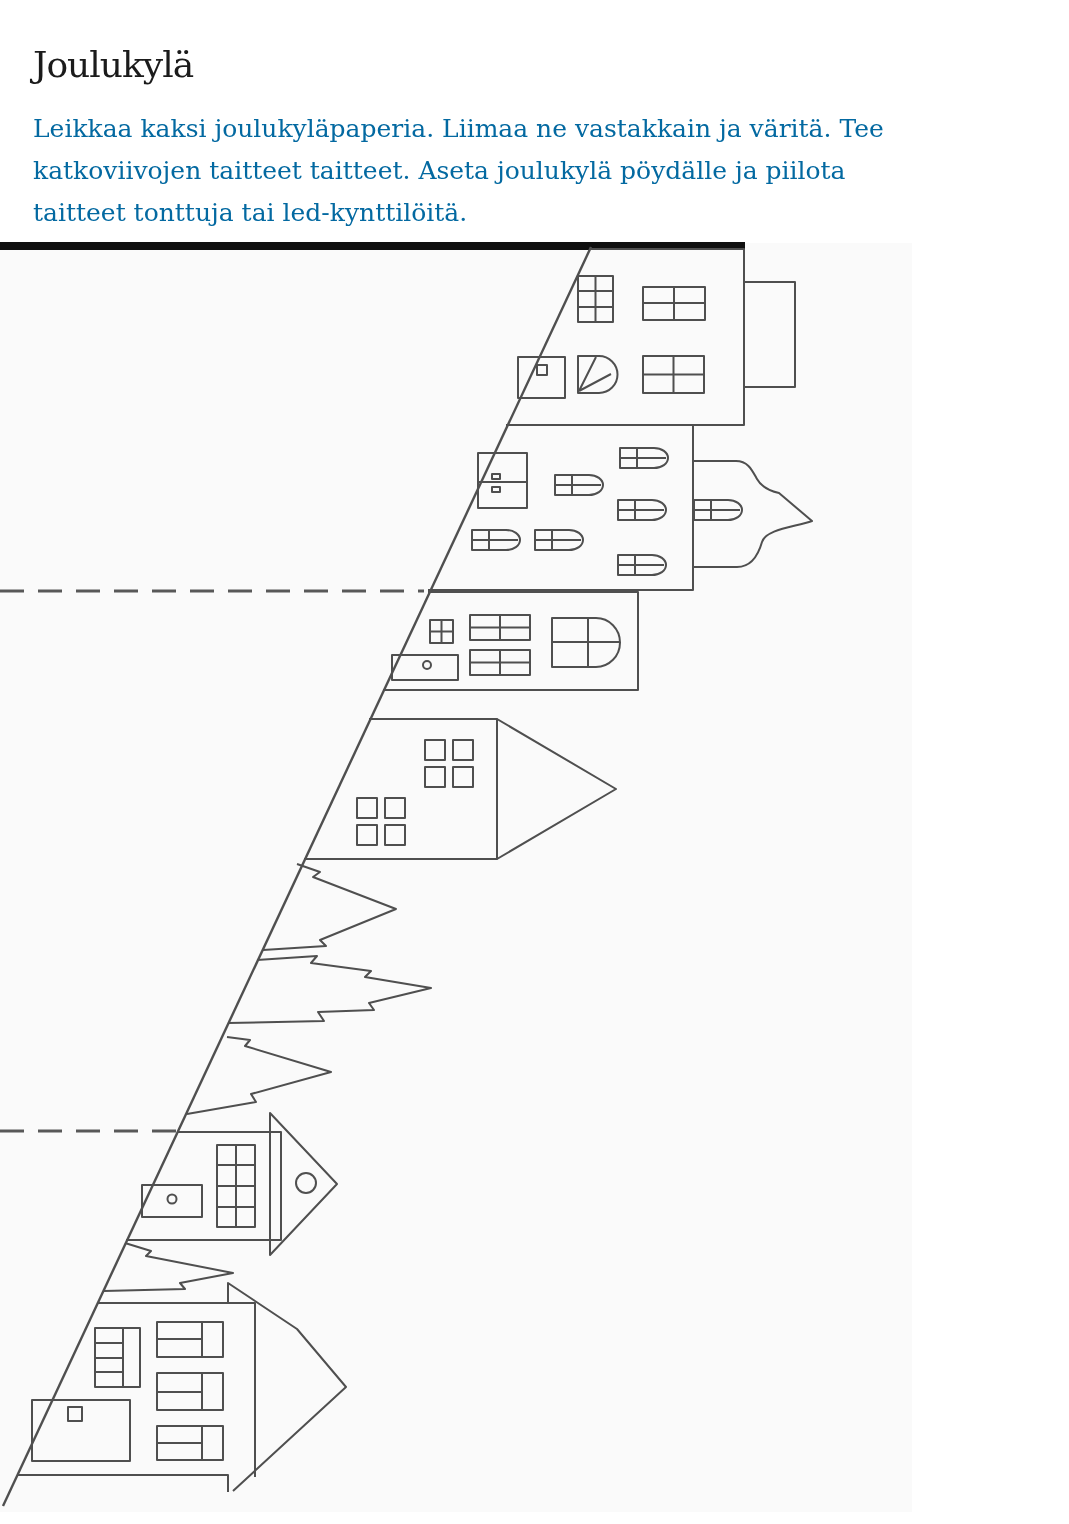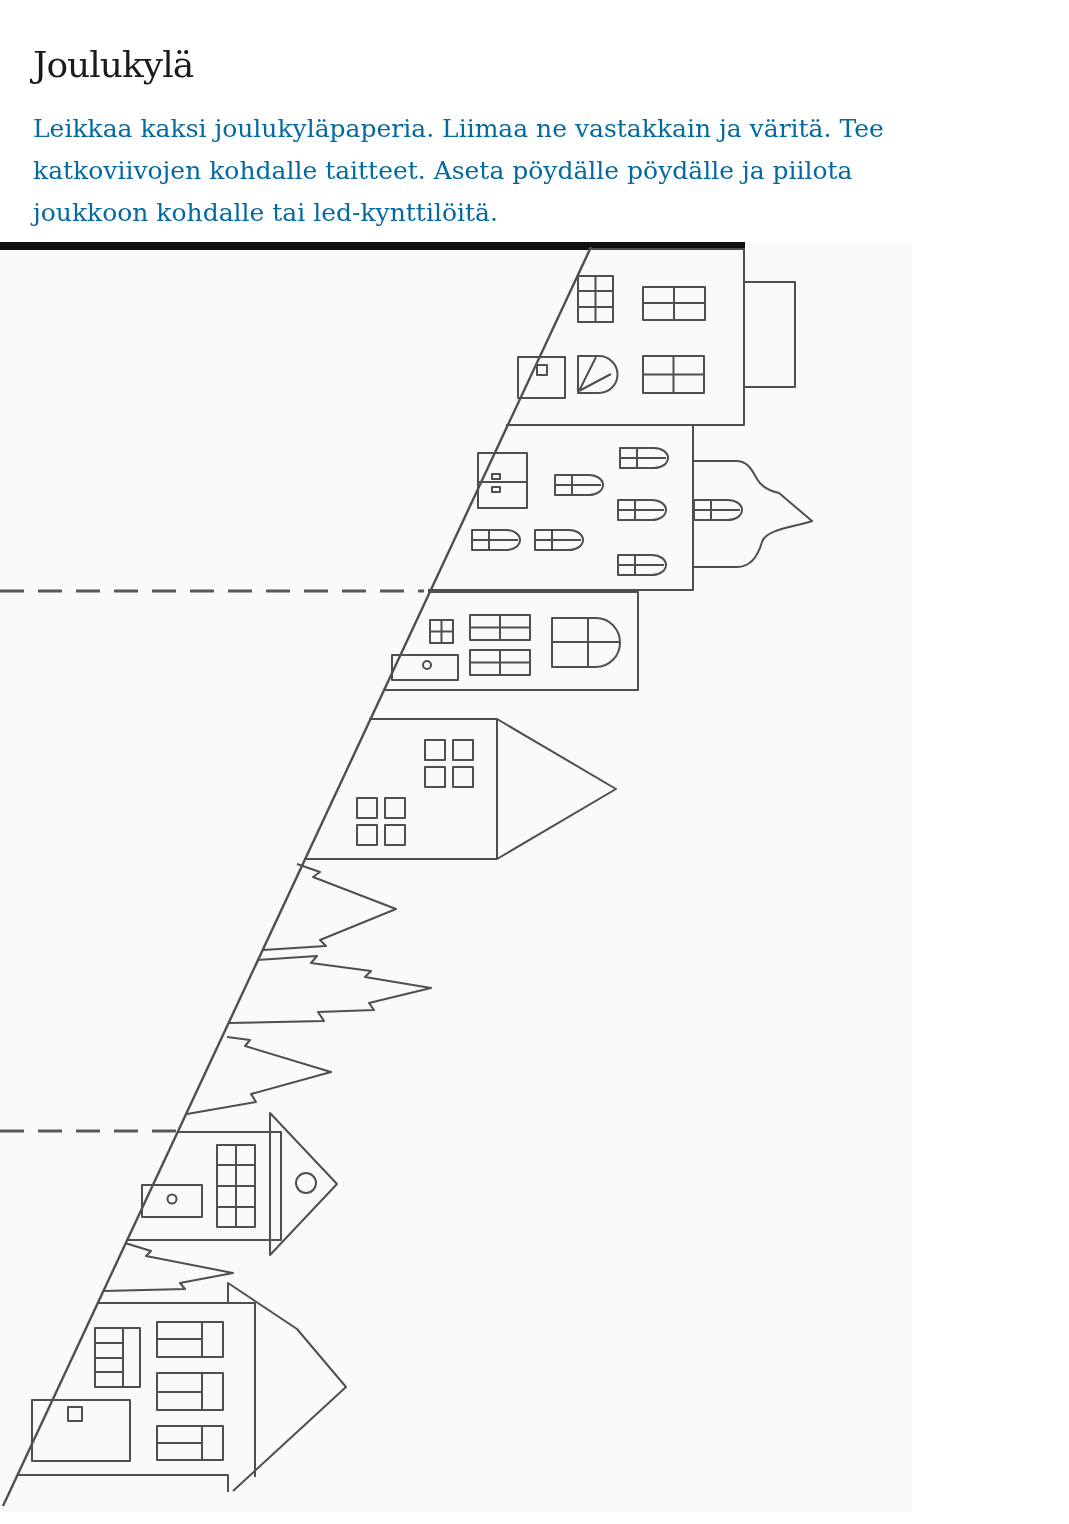--- a/index.html
+++ b/index.html
@@ -11,22 +11,22 @@
   .instructions div{white-space:nowrap;}
   svg.figure{position:absolute;left:0;top:0;}
 </style>
 </head>
 <body>
 
 <div class="textblock">
   <h1 class="title">Joulukylä</h1>
   <div class="instructions">
     <div>Leikkaa kaksi joulukyläpaperia. Liimaa ne vastakkain ja väritä. Tee</div>
-    <div>katkoviivojen kohdalle taitteet. Aseta pöydälle pöydälle ja piilota</div>
-    <div>joukkoon kohdalle tai led-kynttilöitä.</div>
+    <div>katkoviivojen taitteet taitteet. Aseta joulukylä pöydälle ja piilota</div>
+    <div>taitteet tonttuja tai led-kynttilöitä.</div>
   </div>
 </div>
 
 <svg class="figure" width="1069" height="1524" viewBox="0 0 1069 1524">
 
   <rect x="0" y="243" width="912" height="1269" stroke="none" fill="#fafafa"></rect>
 
   <rect x="0" y="242" width="745" height="8" stroke="none" fill="#0f0f0f"></rect>
 
   <g fill="none" stroke-width="2" stroke-linejoin="round" stroke="#4f4f4f">

